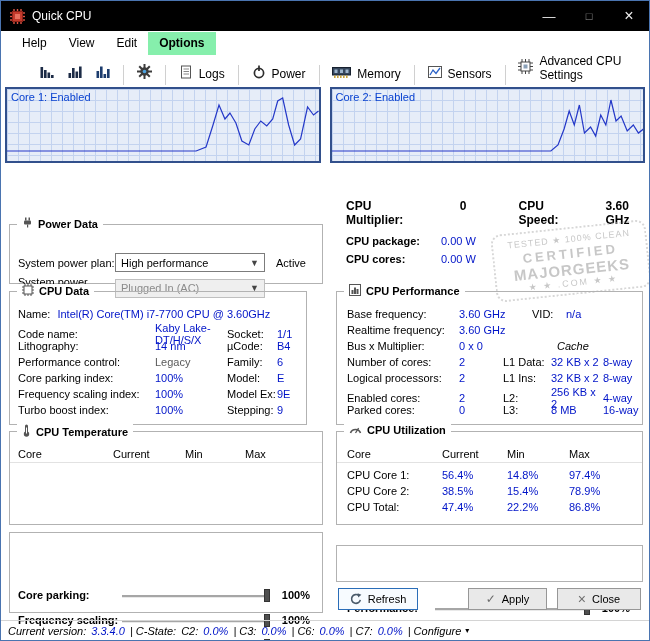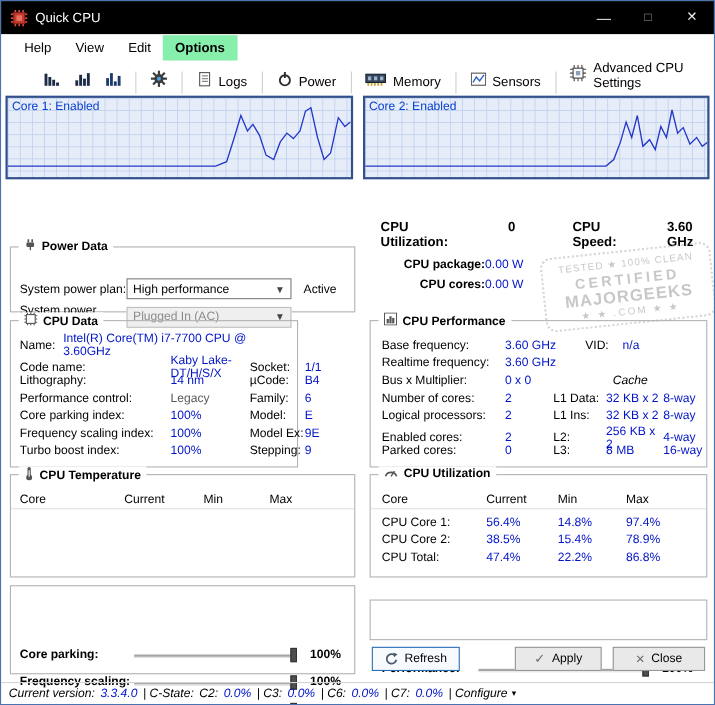--- a/index.html
+++ b/index.html
@@ -43,21 +43,21 @@
   .val { color:#0014c8; }
   .gray-val { color:#5a5a5a; }
 
   
   .pd-row { position:absolute; left:8px; right:8px; display:flex; align-items:center;margin-top:18px; }
   .combo { width:150px; height:19px; border:1px solid #7c7c7c; background:#fff; display:flex;
            align-items:center; justify-content:space-between; padding:0 5px; font-size:11px; }
   .combo .arrow { color:#444; font-size:9px; }
   .combo.disabled { background:#efefef; color:#8b8b8b; border-color:#bfbfbf; }
   .pkg-vals { position:absolute; top:231px; left:345px; }
-  .pkg-row { display:flex; height:18px; align-items:center;text-align:right; }
+  .pkg-row { display:flex; height:18px; align-items:center; }
   .pkg-row .lbl { width:95px; font-weight:bold; }
 
   
   .watermark { position:absolute; top:226px; left:492px; width:156px; transform:rotate(-6deg);
                opacity:.55; color:#9a9a9a; text-align:center; border:2px dotted #b8b8b8;
                border-radius:10px; padding:5px 2px; pointer-events:none; }
   .wm1 { font-size:9px; letter-spacing:1px; }
   .wm2 { font-size:13px; font-weight:bold; letter-spacing:3px; margin-top:2px; }
   .wm3 { font-size:15px; font-weight:bold; letter-spacing:1px; }
   .wm4 { font-size:9px; letter-spacing:2px; }
@@ -264,21 +264,21 @@
     </div>
     <div class="graph">
       <svg viewBox="0 0 306 72" preserveAspectRatio="none">
         <polyline fill="none" stroke="#2438c8" stroke-width="1.2" points="0,62 215,62 222,56 228,40 233,22 238,36 243,16 248,44 254,38 259,47 264,26 269,36 274,11 279,32 284,27 290,42 296,36 301,44 306,40"></polyline>
       </svg>
       <span class="graph-label">Core 2: Enabled</span>
     </div>
   </div>
 
   <div class="temp-speed">
-    <span>CPU Utilization:</span>
+    <span>CPU Multiplier:</span>
     <span style="margin-left:40px;">0</span>
     <span style="margin-left:52px;">CPU Speed:</span>
     <span style="margin-left:28px;">3.60 GHz</span>
   </div>
 
   <div class="groupbox" style="top:223px; left:8px; width:314px; height:60px;">
     <span class="gb-title">
       <span><svg width="11" height="11">
             <g fill="#555">
               <rect x="3" y="0.5" width="1.5" height="3"></rect>
@@ -317,21 +317,21 @@
     </div>
   </div>
 
   <div class="watermark">
     <div class="wm1">TESTED ★ 100% CLEAN</div>
     <div class="wm2">CERTIFIED</div>
     <div class="wm3">MAJORGEEKS</div>
     <div class="wm4">★ ★ .COM ★ ★</div>
   </div>
 
-  <div class="groupbox" style="top:290px; left:8px; width:262px; height:134px;">
+  <div class="groupbox" style="top:290px; left:8px; width:298px; height:134px;">
     <span class="gb-title">
       <span><svg width="12" height="12" viewBox="0 0 12 12">
             <g stroke="#555">
               <line x1="3" y1="0" x2="3" y2="2"></line>
               <line x1="6" y1="0" x2="6" y2="2"></line>
               <line x1="9" y1="0" x2="9" y2="2"></line>
               <line x1="3" y1="10" x2="3" y2="12"></line>
               <line x1="6" y1="10" x2="6" y2="12"></line>
               <line x1="9" y1="10" x2="9" y2="12"></line>
               <line x1="0" y1="3" x2="2" y2="3"></line>

